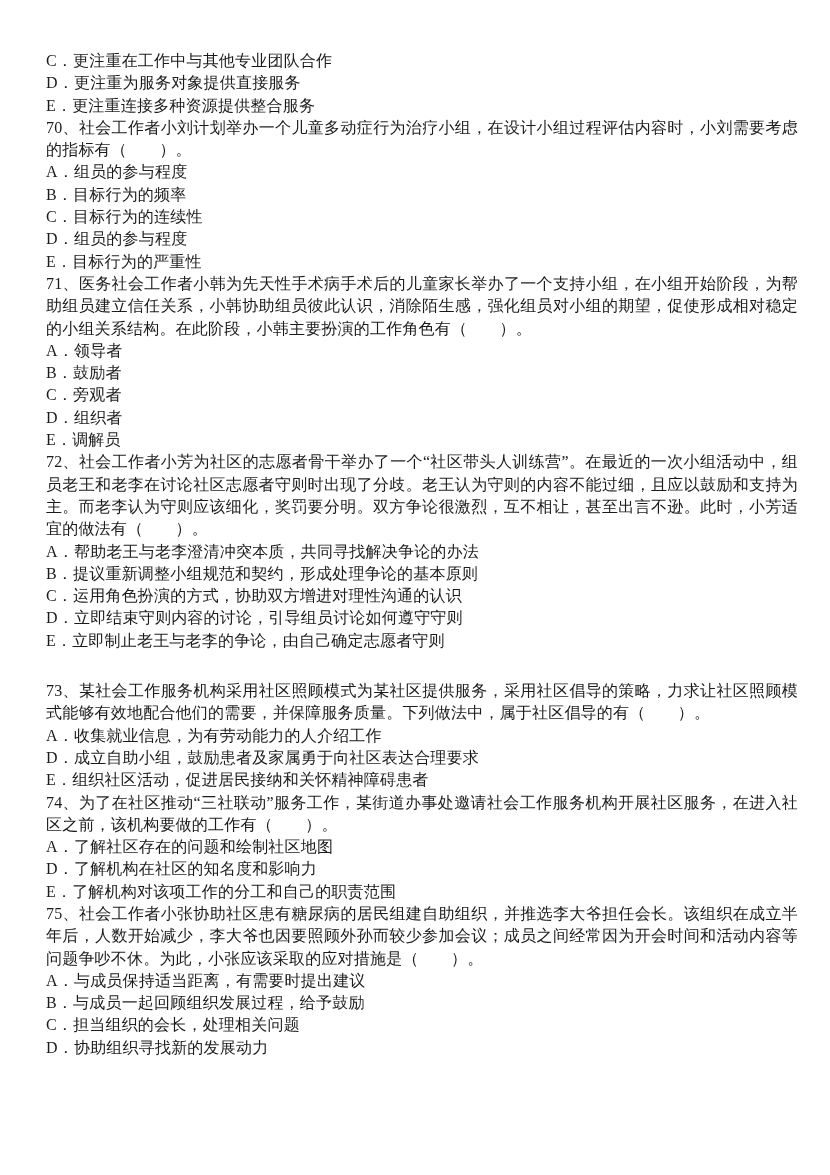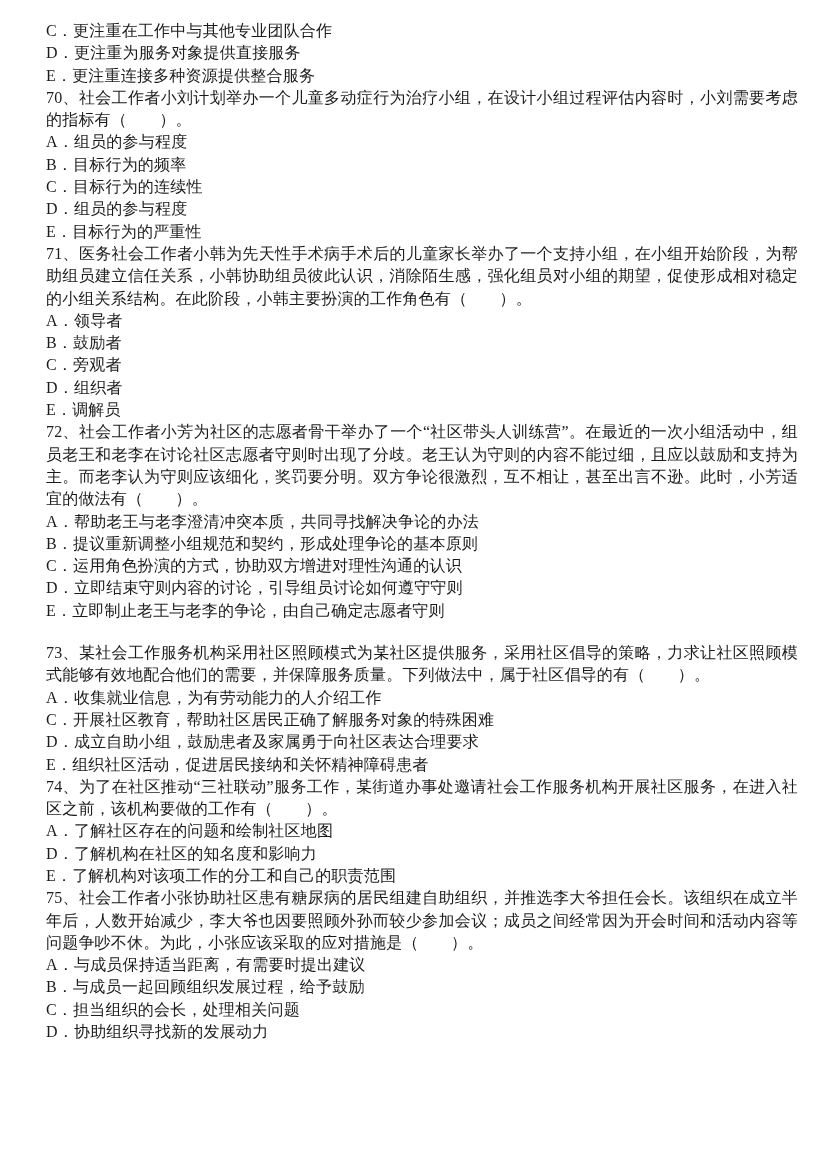--- a/index.html
+++ b/index.html
@@ -10,34 +10,34 @@
   body {
     width: 830px;
     height: 1175px;
     overflow: hidden;
     font-family: "Liberation Serif", "DejaVu Serif", serif;
     color: #1b1b1b;
   }
   .page {
     box-sizing: border-box;
     width: 830px;
-    padding: 20px 32px 0 46px;
+    padding: 50px 32px 0 46px;
   }
   .line {
     margin: 0;
     padding: 0;
     font-size: 16px;
     line-height: 22.3px;
     letter-spacing: 0.2px;
   }
   .stem {
     text-align: justify;
   }
   .gap-before {
-    margin-top: 20px;
+    margin-top: 28px;
   }
 </style>
 </head>
 <body>
 
 <div class="page">
   <div>
       <p class="line">C．更注重在工作中与其他专业团队合作</p>
       <p class="line">D．更注重为服务对象提供直接服务</p>
       <p class="line">E．更注重连接多种资源提供整合服务</p>
@@ -63,21 +63,20 @@
         <p class="line stem">72、社会工作者小芳为社区的志愿者骨干举办了一个“社区带头人训练营”。在最近的一次小组活动中，组员老王和老李在讨论社区志愿者守则时出现了分歧。老王认为守则的内容不能过细，且应以鼓励和支持为主。而老李认为守则应该细化，奖罚要分明。双方争论很激烈，互不相让，甚至出言不逊。此时，小芳适宜的做法有（　　）。</p>
         <p class="line">A．帮助老王与老李澄清冲突本质，共同寻找解决争论的办法</p>
         <p class="line">B．提议重新调整小组规范和契约，形成处理争论的基本原则</p>
         <p class="line">C．运用角色扮演的方式，协助双方增进对理性沟通的认识</p>
         <p class="line">D．立即结束守则内容的讨论，引导组员讨论如何遵守守则</p>
         <p class="line">E．立即制止老王与老李的争论，由自己确定志愿者守则</p>
       </div>
       <div class="gap-before">
         <p class="line stem">73、某社会工作服务机构采用社区照顾模式为某社区提供服务，采用社区倡导的策略，力求让社区照顾模式能够有效地配合他们的需要，并保障服务质量。下列做法中，属于社区倡导的有（　　）。</p>
         <p class="line">A．收集就业信息，为有劳动能力的人介绍工作</p>
-        <p class="line">C．开展社区教育，帮助社区居民正确了解服务对象的特殊困难</p>
         <p class="line">D．成立自助小组，鼓励患者及家属勇于向社区表达合理要求</p>
         <p class="line">E．组织社区活动，促进居民接纳和关怀精神障碍患者</p>
       </div>
       <div>
         <p class="line stem">74、为了在社区推动“三社联动”服务工作，某街道办事处邀请社会工作服务机构开展社区服务，在进入社区之前，该机构要做的工作有（　　）。</p>
         <p class="line">A．了解社区存在的问题和绘制社区地图</p>
         <p class="line">D．了解机构在社区的知名度和影响力</p>
         <p class="line">E．了解机构对该项工作的分工和自己的职责范围</p>
       </div>
       <div>

